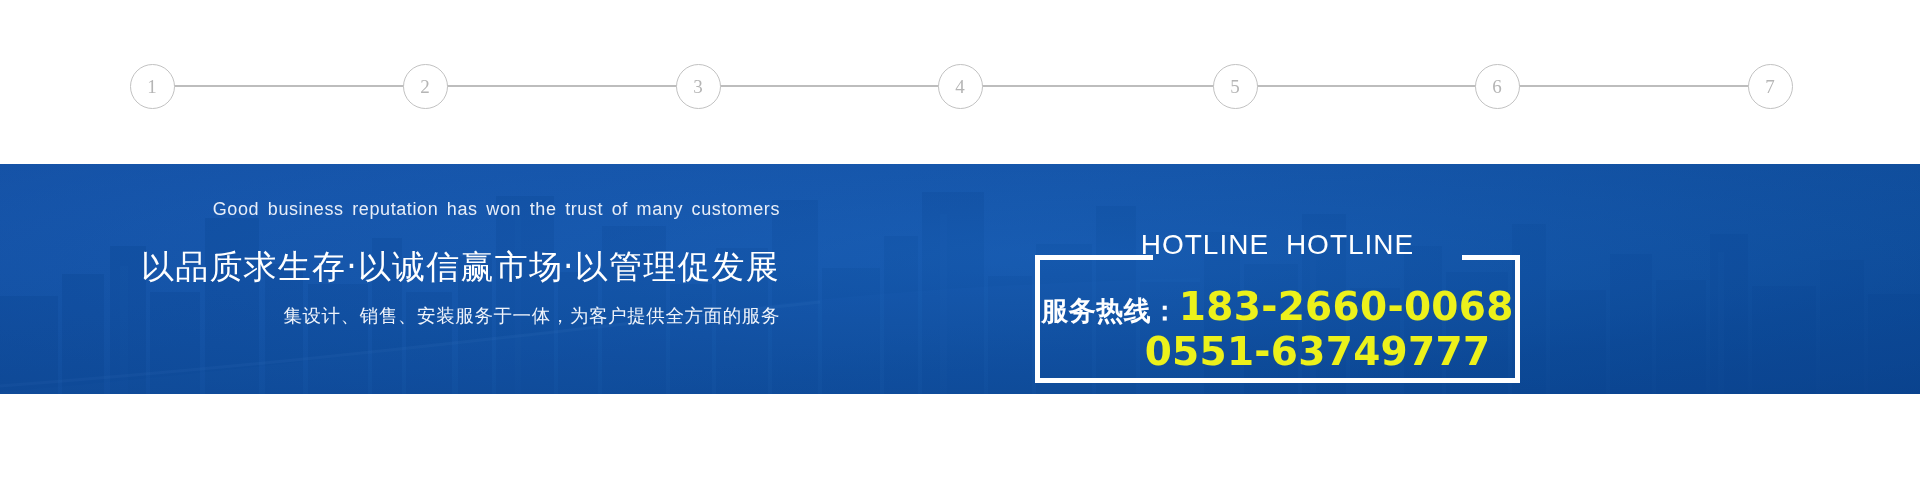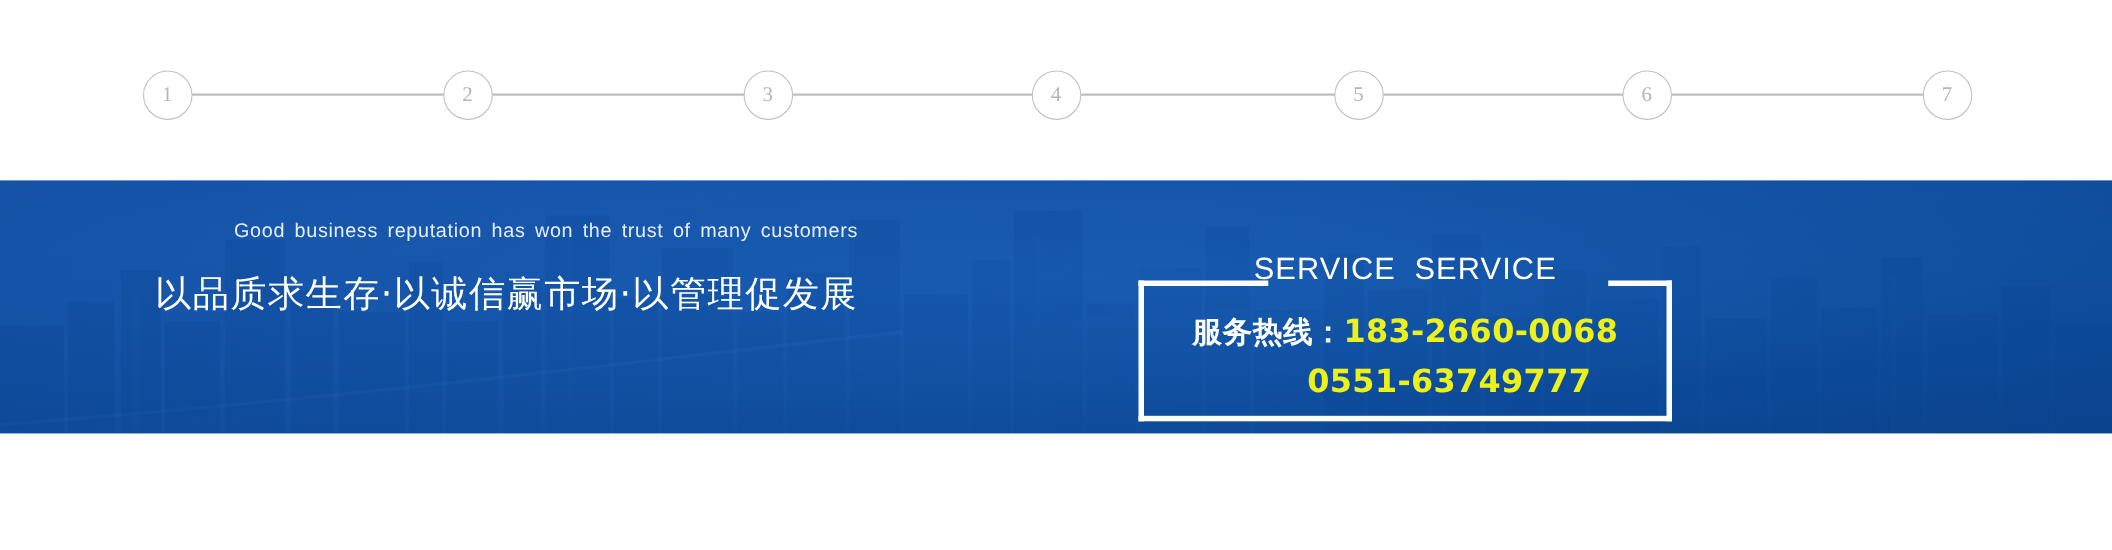--- a/index.html
+++ b/index.html
@@ -85,21 +85,21 @@
     position:absolute; left:0; width:485px; text-align:center;
     white-space:nowrap; line-height:1;
   }
   .hl-row1 { top:32px; }
   .hl-row2 { top:77px;text-align:center; }
   .hl-label {
     color:#ffffff; font-size:27px; font-weight:700; letter-spacing:.5px;
     font-family:"DejaVu Sans","Liberation Sans",sans-serif;
   }
   .hl-num {
-    color:#ecf11b; font-size:29px; font-weight:700; letter-spacing:.3px;
+    color:#ecf11b; font-size:39px; font-weight:700; letter-spacing:.3px;
     font-family:"DejaVu Sans","Liberation Sans",sans-serif;
   }
   .hl-row2 .hl-num { padding-left:80px; }
 </style>
 </head>
 <body>
 
 <div id="page">
 
   <div class="stepper">
@@ -182,28 +182,29 @@
     <svg class="road" viewBox="0 0 1920 120" preserveAspectRatio="none">
       <path d="M0,118 C300,92 520,60 760,32 C900,16 1050,8 1200,4 L1200,120 L0,120 Z" fill="#2466bb" opacity="0.45"></path>
       <path d="M0,112 C320,88 560,56 820,28" stroke="#4a86d0" stroke-width="3" fill="none" opacity="0.5"></path>
     </svg>
 
     <div class="vignette"></div>
 
     <div class="slogan">
       <div class="slogan-en">Good business  reputation has  won  the  trust  of  many  customers</div>
       <div class="slogan-main">以品质求生存·以诚信赢市场·以管理促发展</div>
+      <div class="slogan-sub">集设计、销售、安装服务于一体，为客户提供全方面的服务</div>
     </div>
 
     <div class="hotline">
       <div class="hl-frame"></div>
       <div class="hl-top-left"></div>
       <div class="hl-top-right"></div>
 
-      <div class="hl-title">SERVICE  SERVICE</div>
+      <div class="hl-title">HOTLINE  HOTLINE</div>
 
       <div class="hl-row hl-row1">
         <span class="hl-label">服务热线：</span><span class="hl-num">183-2660-0068</span>
       </div>
 
       <div class="hl-row hl-row2">
         <span class="hl-num">0551-63749777</span>
       </div>
     </div>
 

